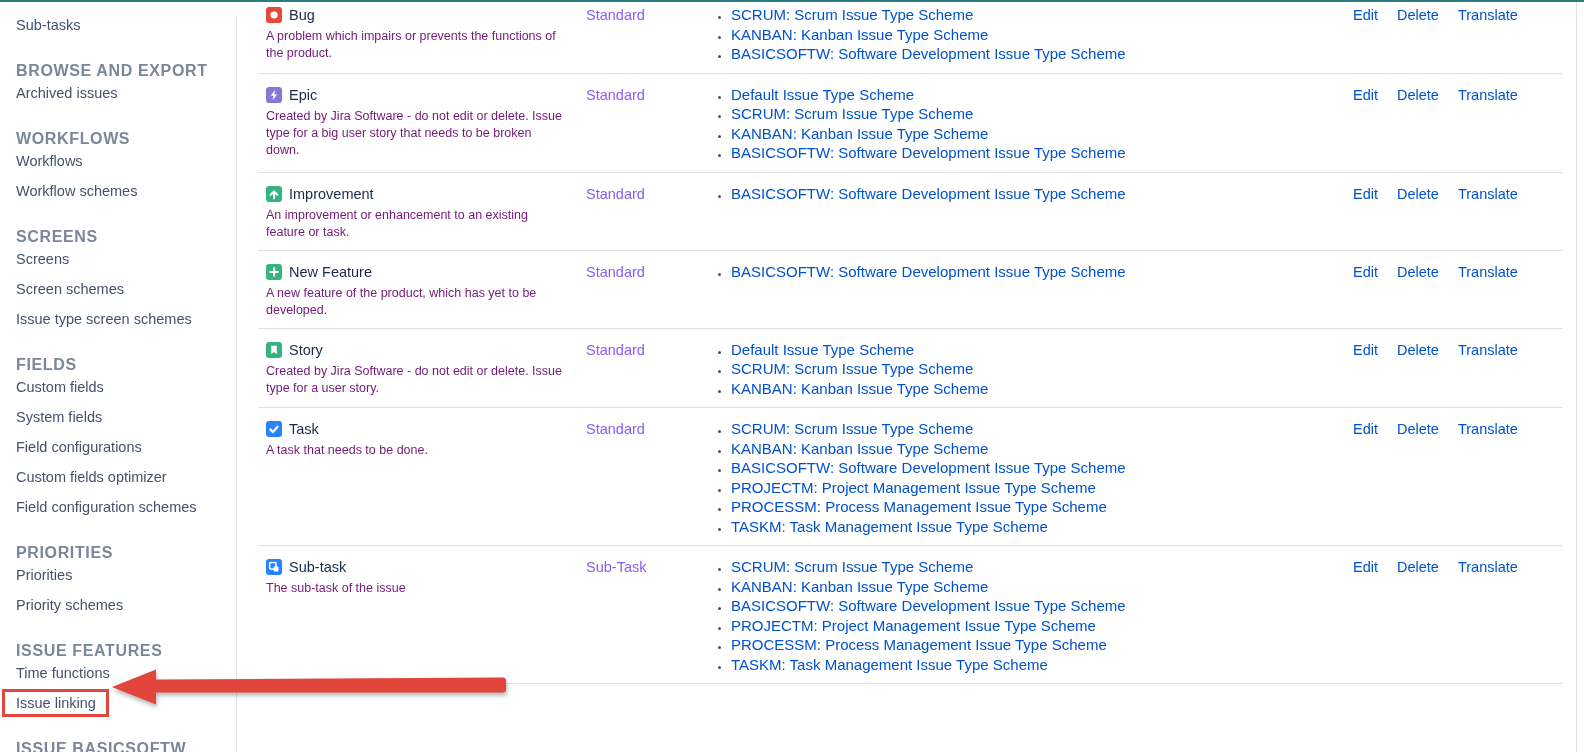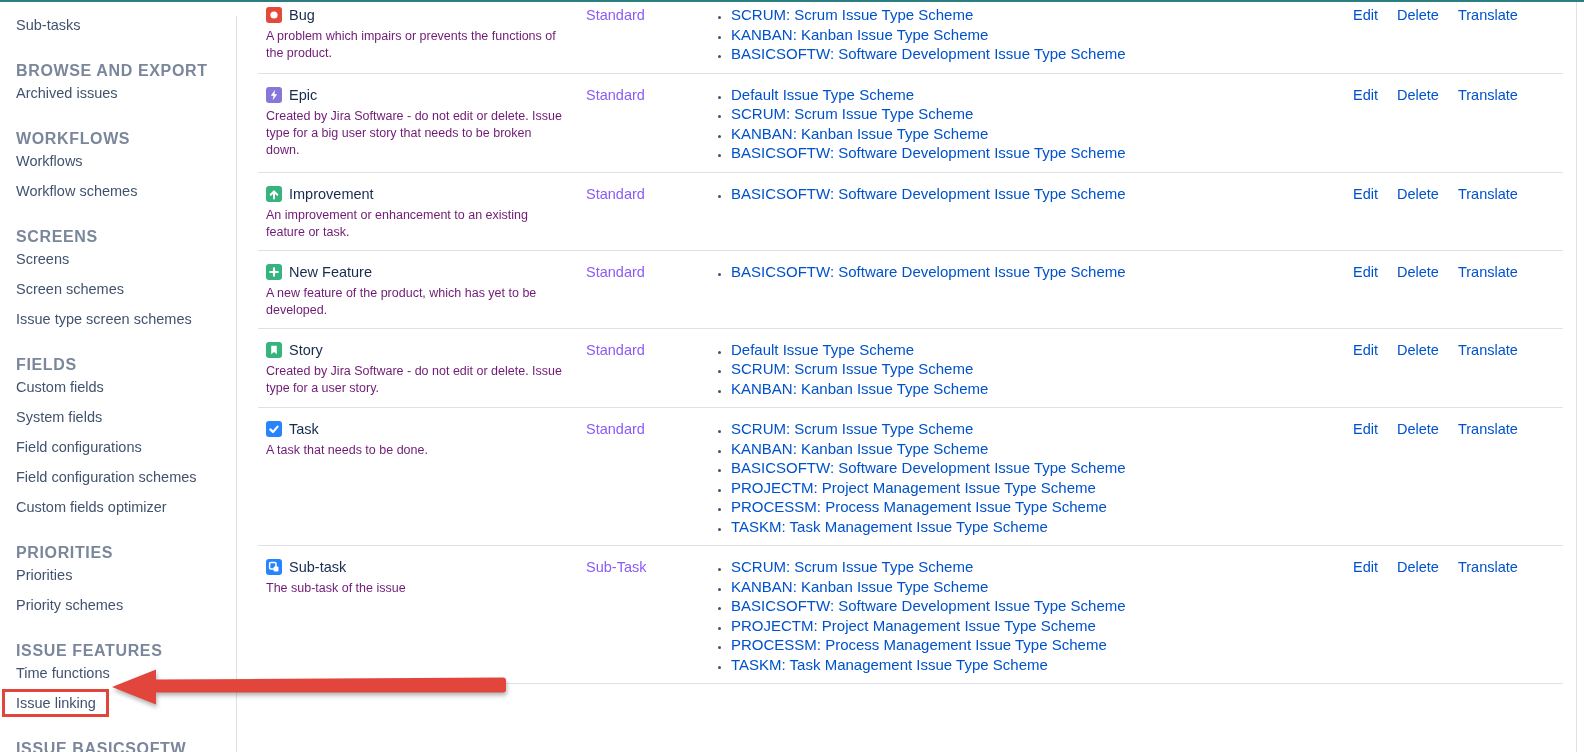--- a/index.html
+++ b/index.html
@@ -103,24 +103,24 @@
       <div class="side-item">
         <span>Custom fields</span>
       </div>
       <div class="side-item">
         <span>System fields</span>
       </div>
       <div class="side-item">
         <span>Field configurations</span>
       </div>
       <div class="side-item">
+        <span>Custom fields optimizer</span>
+      </div>
+      <div class="side-item">
         <span>Field configuration schemes</span>
-      </div>
-      <div class="side-item">
-        <span>Custom fields optimizer</span>
       </div>
       <div class="side-header">PRIORITIES</div>
       <div class="side-item">
         <span>Priorities</span>
       </div>
       <div class="side-item">
         <span>Priority schemes</span>
       </div>
       <div class="side-header">ISSUE FEATURES</div>
       <div class="side-item">

